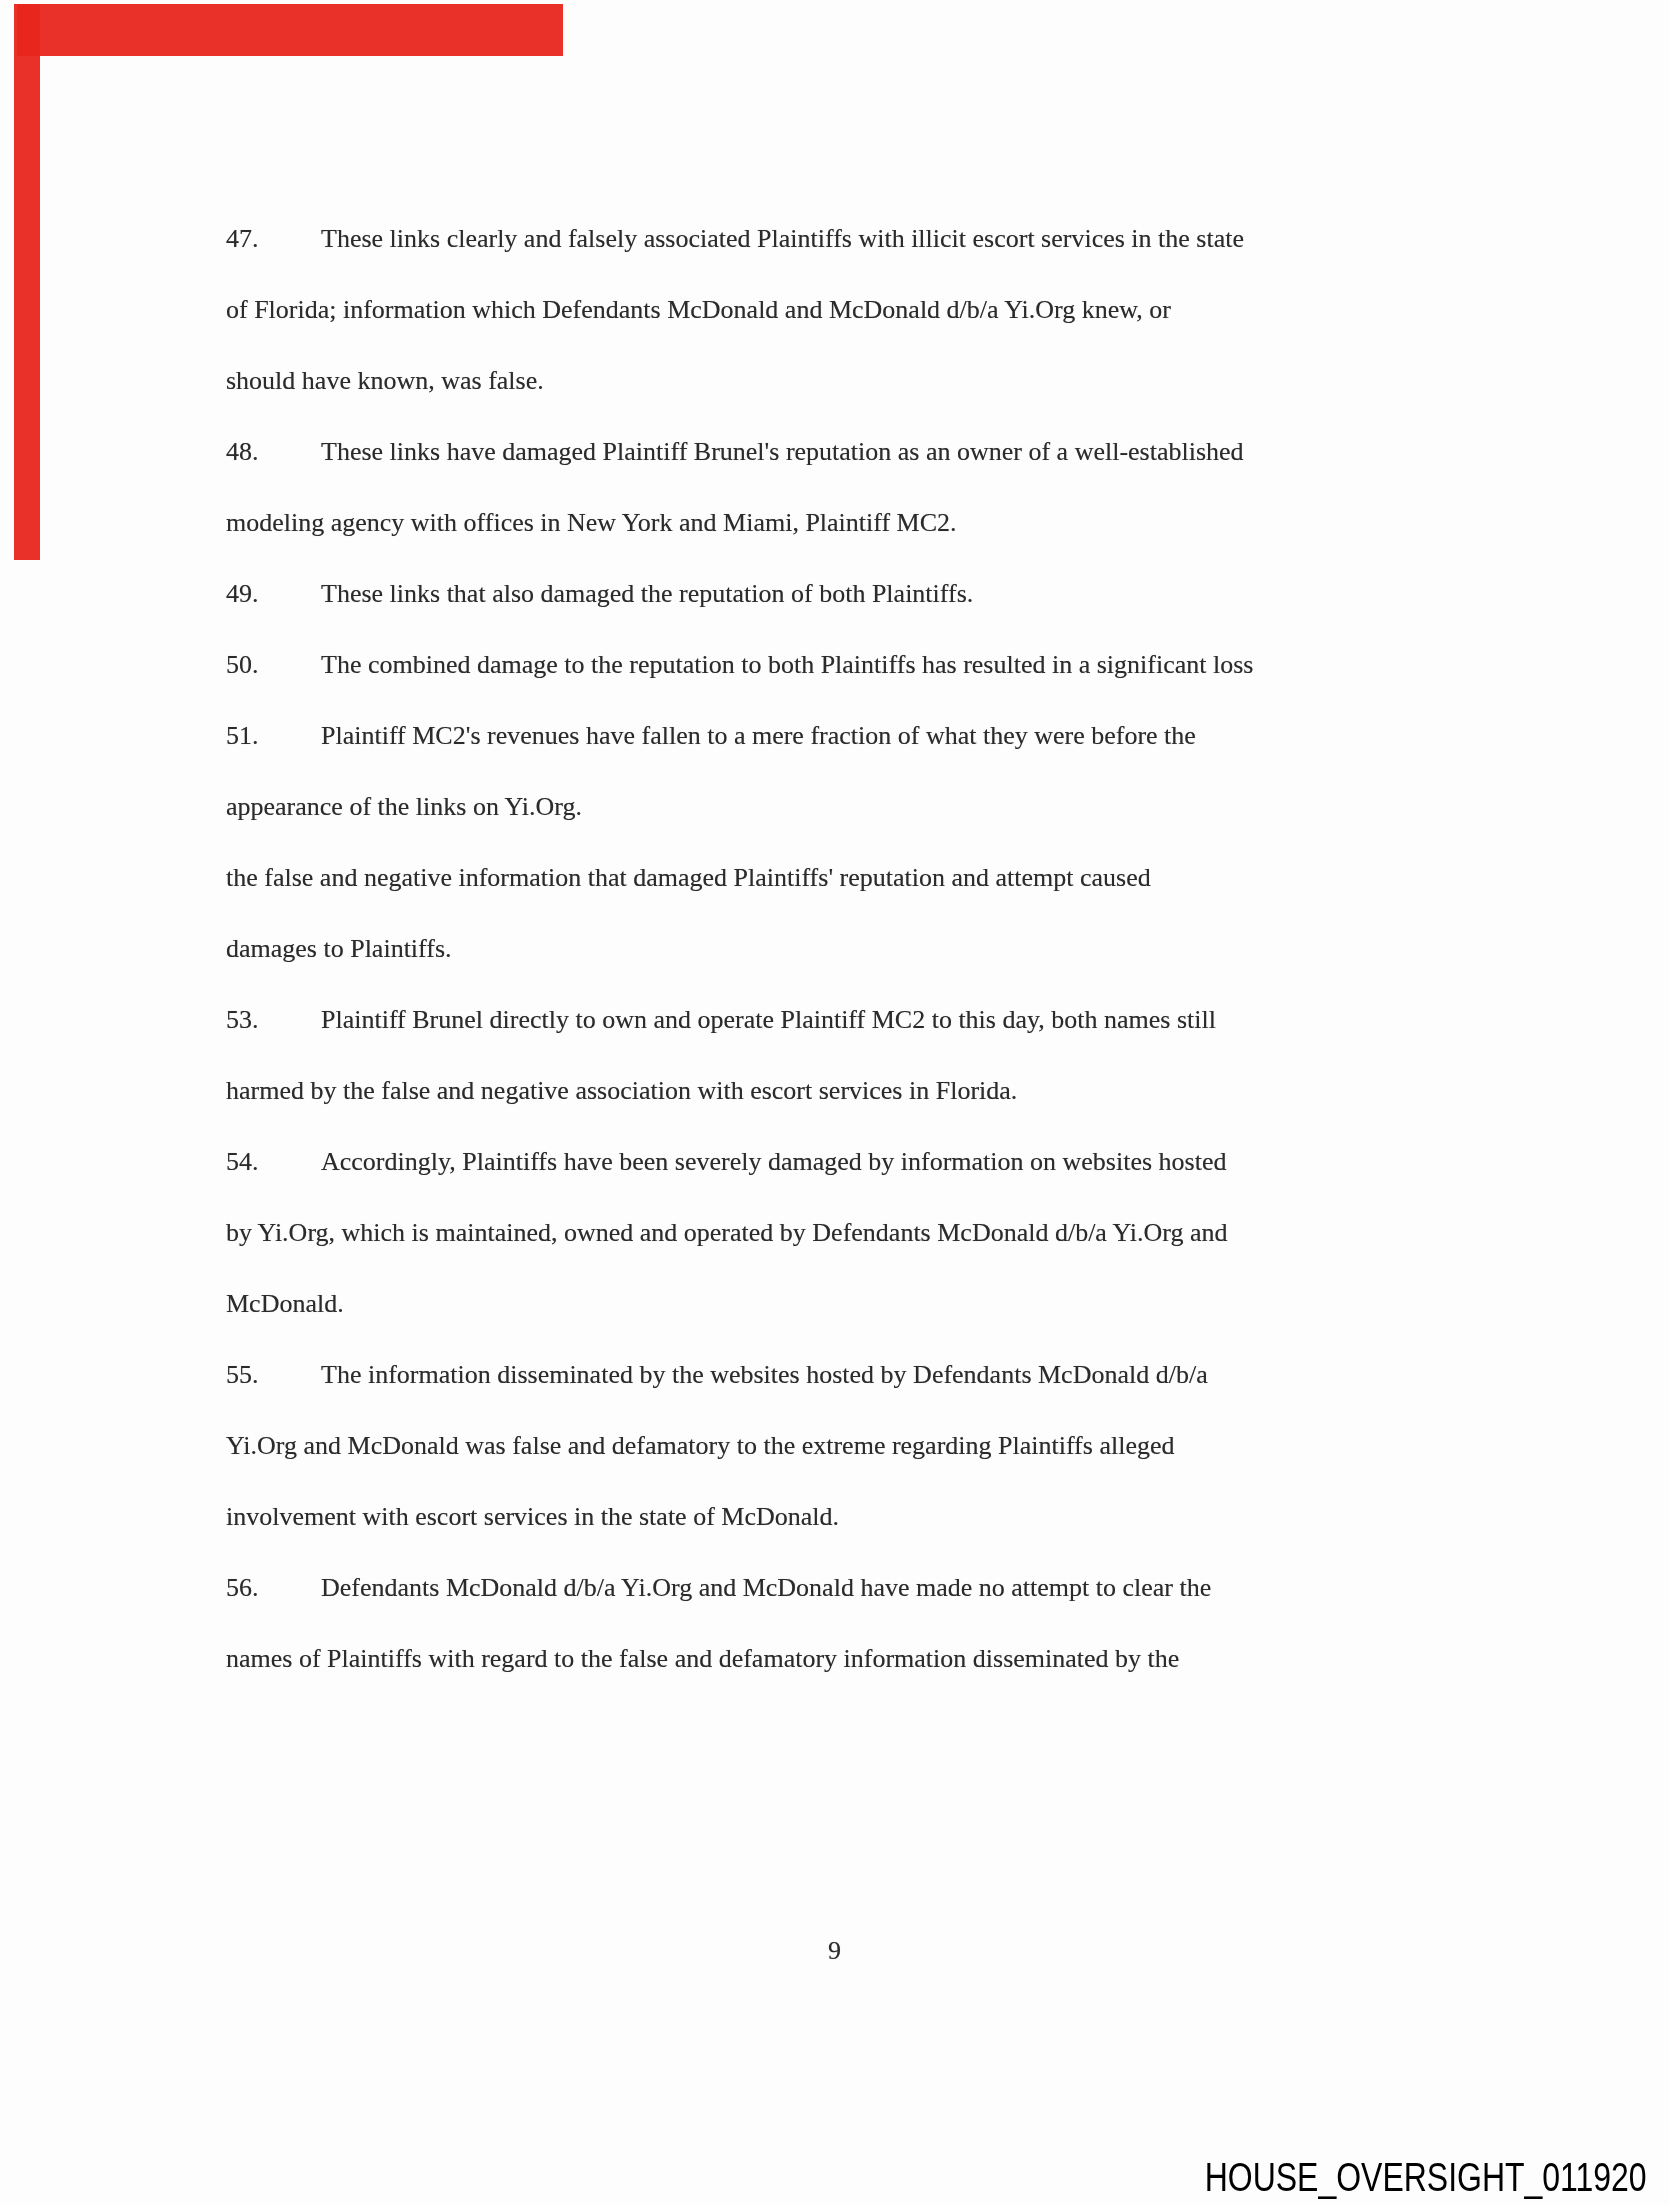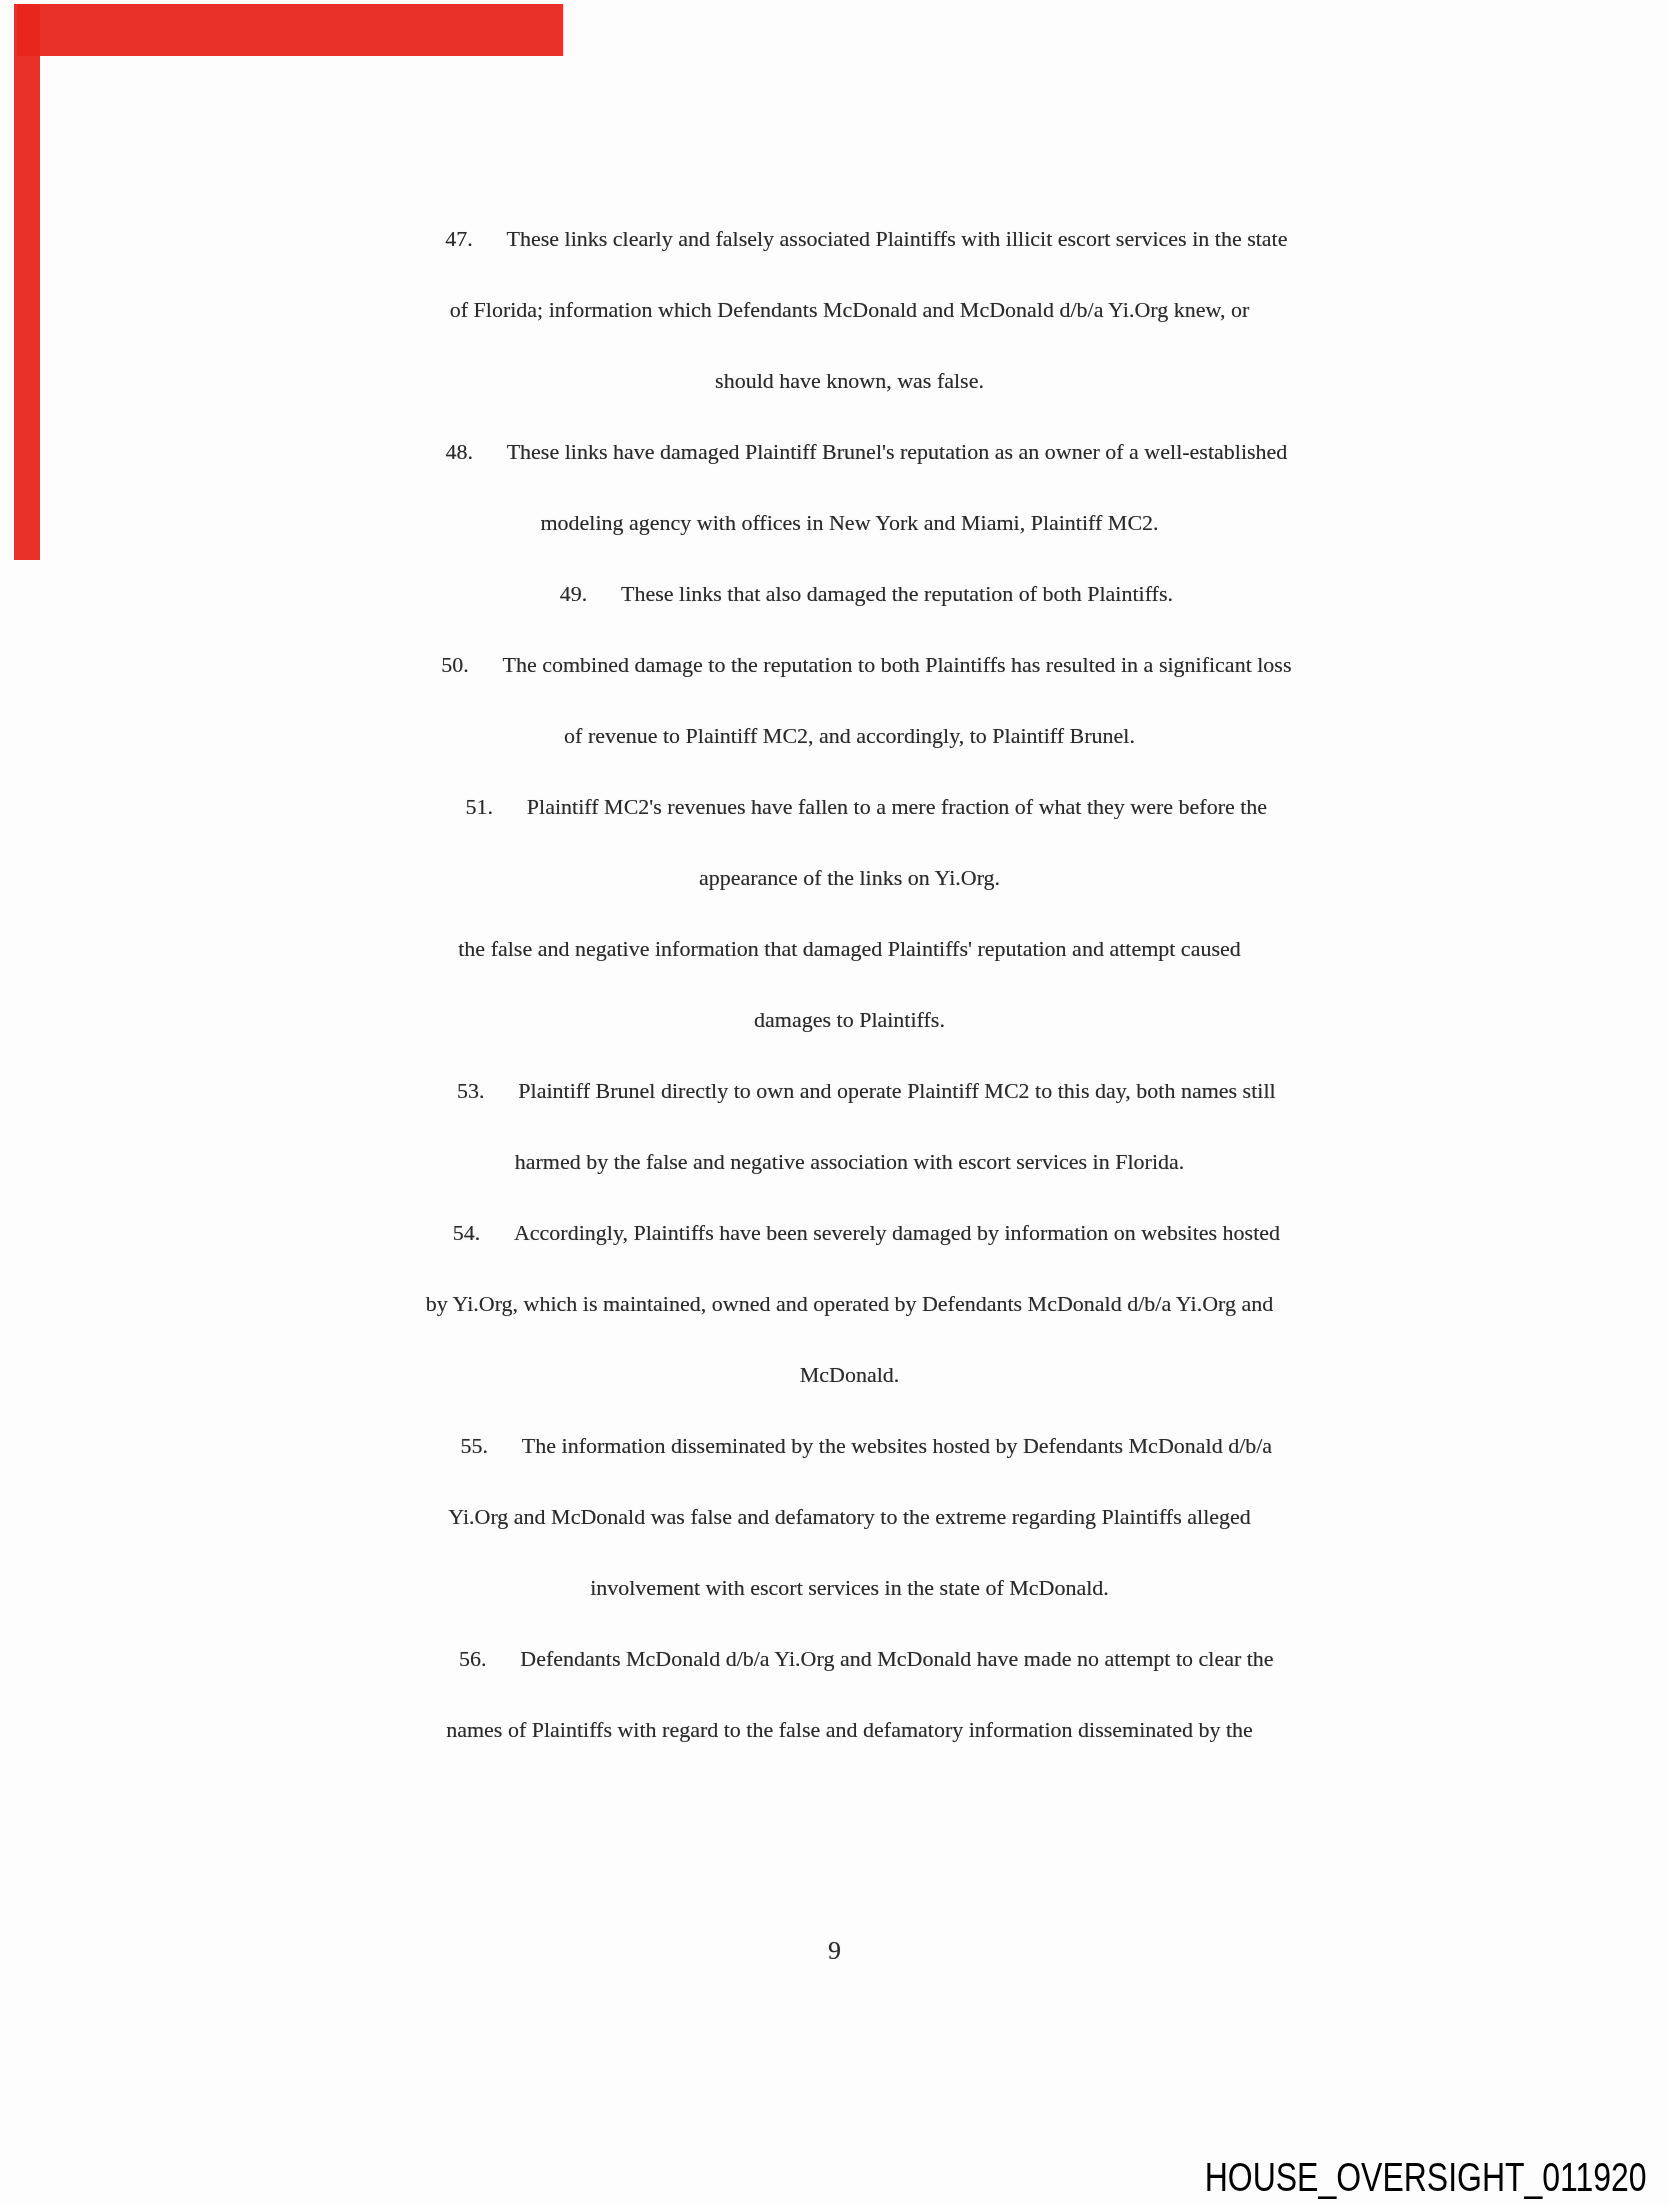--- a/index.html
+++ b/index.html
@@ -13,24 +13,23 @@
   }
   .scan-mark{position:absolute;opacity:0.95;}
   .scan-mark.top-bar{left:17px;top:3.9px;width:546px;height:52px;}
   .scan-mark.left-bar{left:14.4px;top:3.9px;width:26px;height:556px;}
   .content{
     position:absolute;left:226px;top:203px;width:1247px;
   }
   .paragraph{margin:0;padding:0;}
   .line{
     height:71px;line-height:71px;
-    font-size:22px;
+    font-size:26px;
     white-space:nowrap;
     text-shadow:0 0 0.7px rgba(20,20,20,0.4);
-    text-align:center;
   }
   .pnum{display:inline-block;min-width:95px;}
   .page-num{
     position:absolute;top:1915px;left:0;width:1669px;
     text-align:center;font-size:26px;line-height:71px;
     text-shadow:0 0 0.7px rgba(20,20,20,0.4);
   }
   .bates{
     position:absolute;top:2155px;right:22px;
     font-family:"Liberation Sans",sans-serif;
@@ -57,21 +56,20 @@
       </div>
       <div class="paragraph">
         <div class="line"><span class="pnum">48.</span><span>These links have damaged Plaintiff Brunel's reputation as an owner of a well-established</span></div>
         <div class="line"><span>modeling agency with offices in New York and Miami, Plaintiff MC2.</span></div>
       </div>
       <div class="paragraph">
         <div class="line"><span class="pnum">49.</span><span>These links that also damaged the reputation of both Plaintiffs.</span></div>
       </div>
       <div class="paragraph">
         <div class="line"><span class="pnum">50.</span><span>The combined damage to the reputation to both Plaintiffs has resulted in a significant loss</span></div>
-        <div class="line"><span>of revenue to Plaintiff MC2, and accordingly, to Plaintiff Brunel.</span></div>
       </div>
       <div class="paragraph">
         <div class="line"><span class="pnum">51.</span><span>Plaintiff MC2's revenues have fallen to a mere fraction of what they were before the</span></div>
         <div class="line"><span>appearance of the links on Yi.Org.</span></div>
       </div>
       <div class="paragraph">
         <div class="line"><span>the false and negative information that damaged Plaintiffs' reputation and attempt caused</span></div>
         <div class="line"><span>damages to Plaintiffs.</span></div>
       </div>
       <div class="paragraph">

